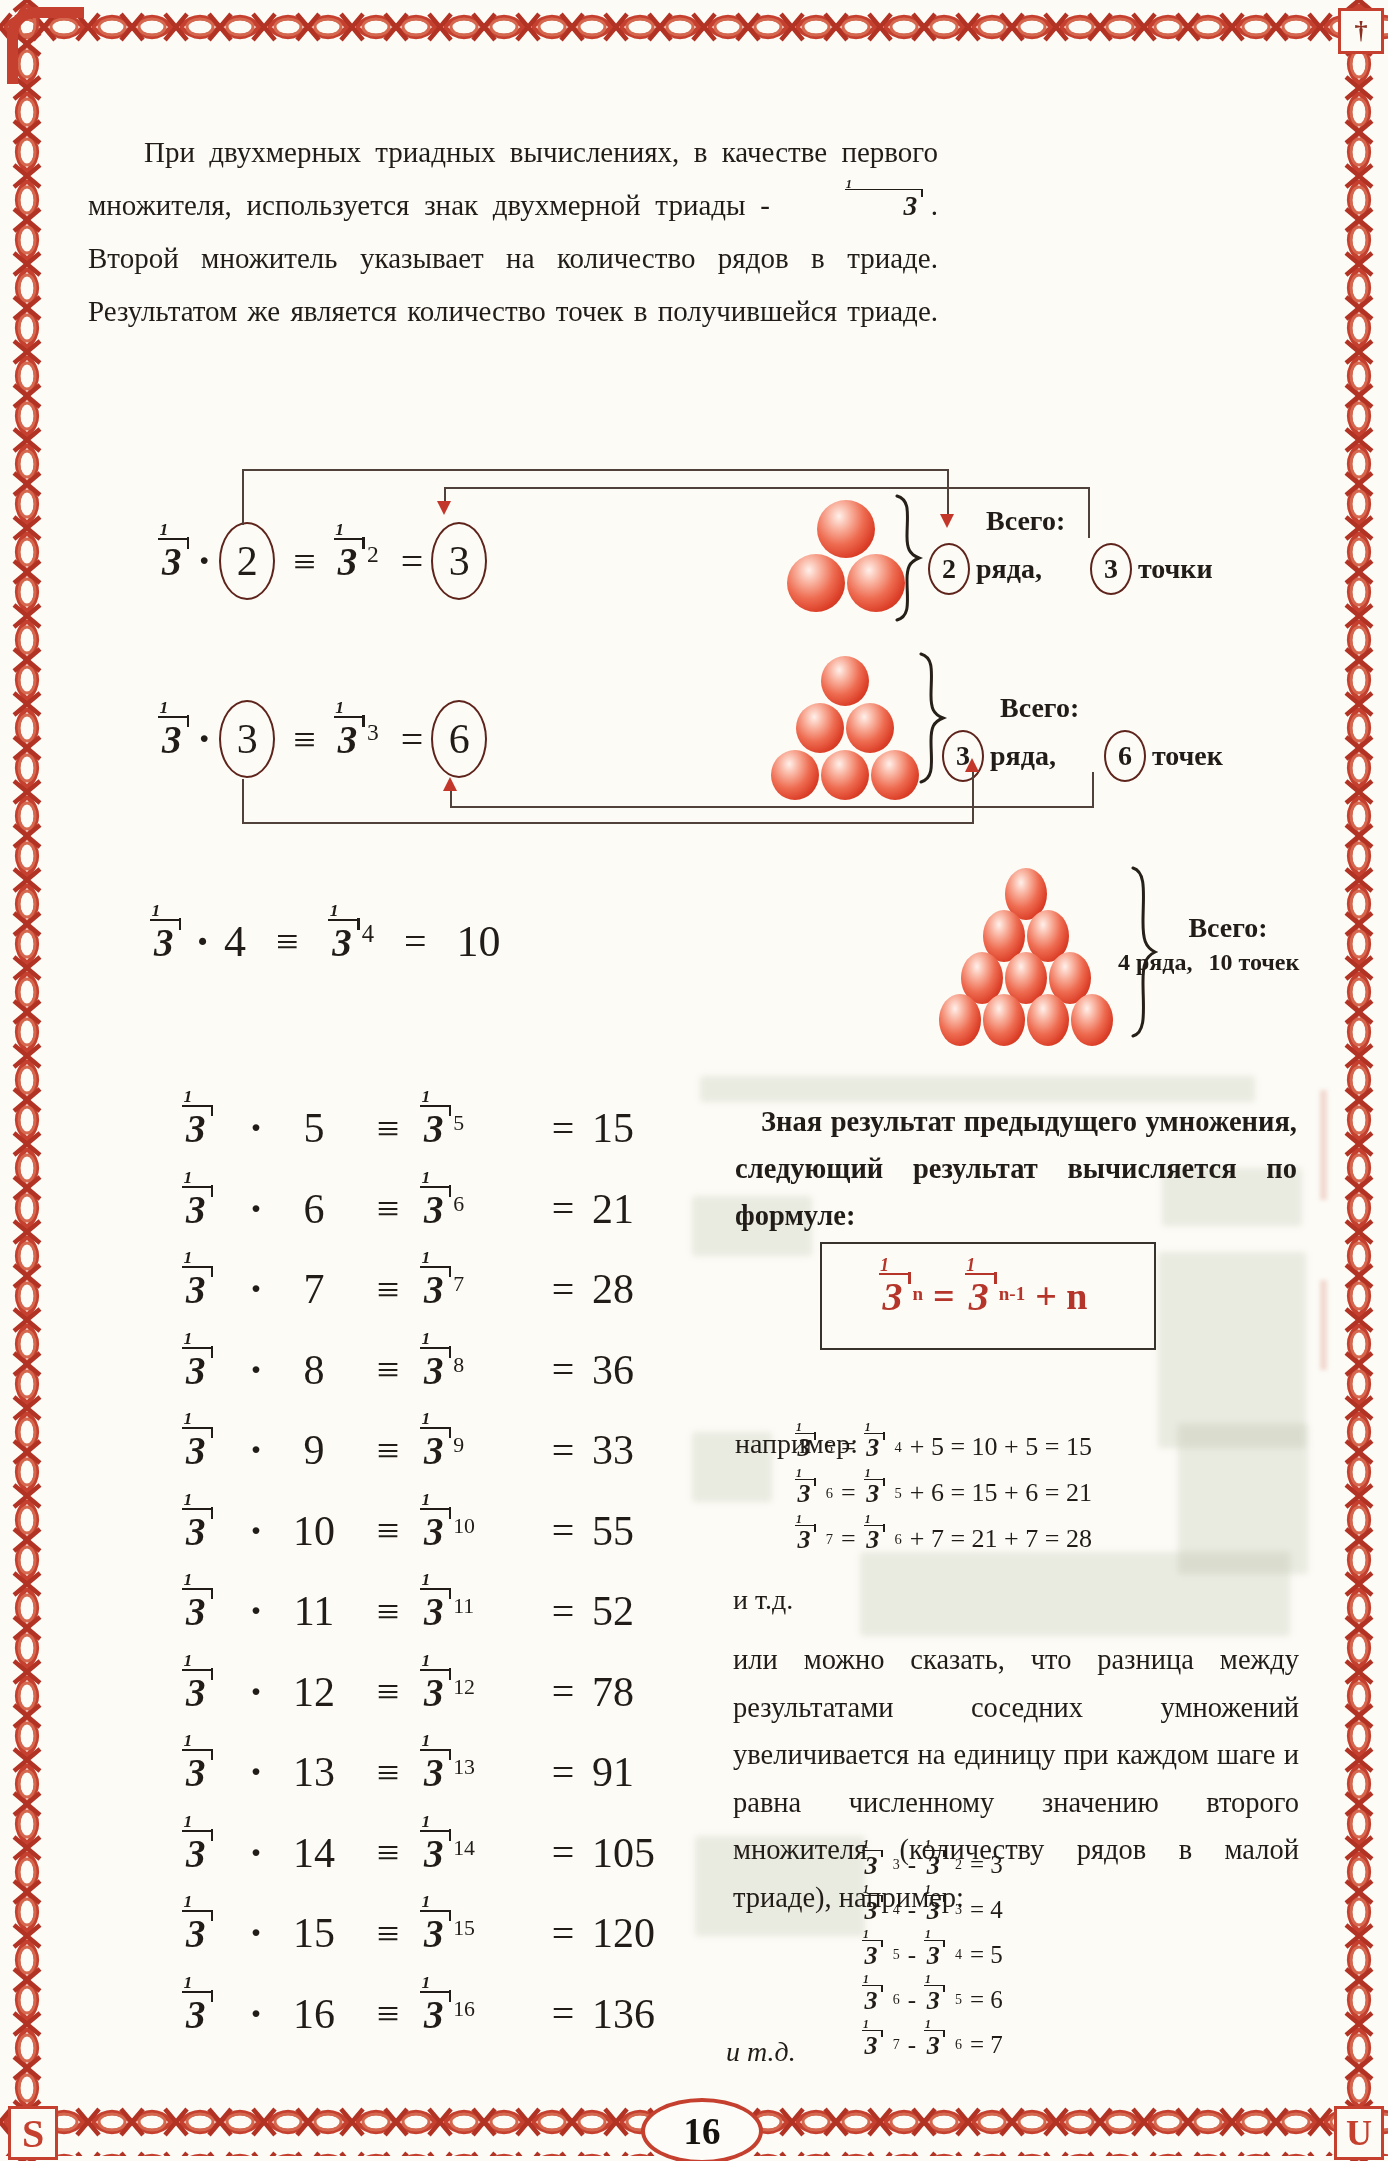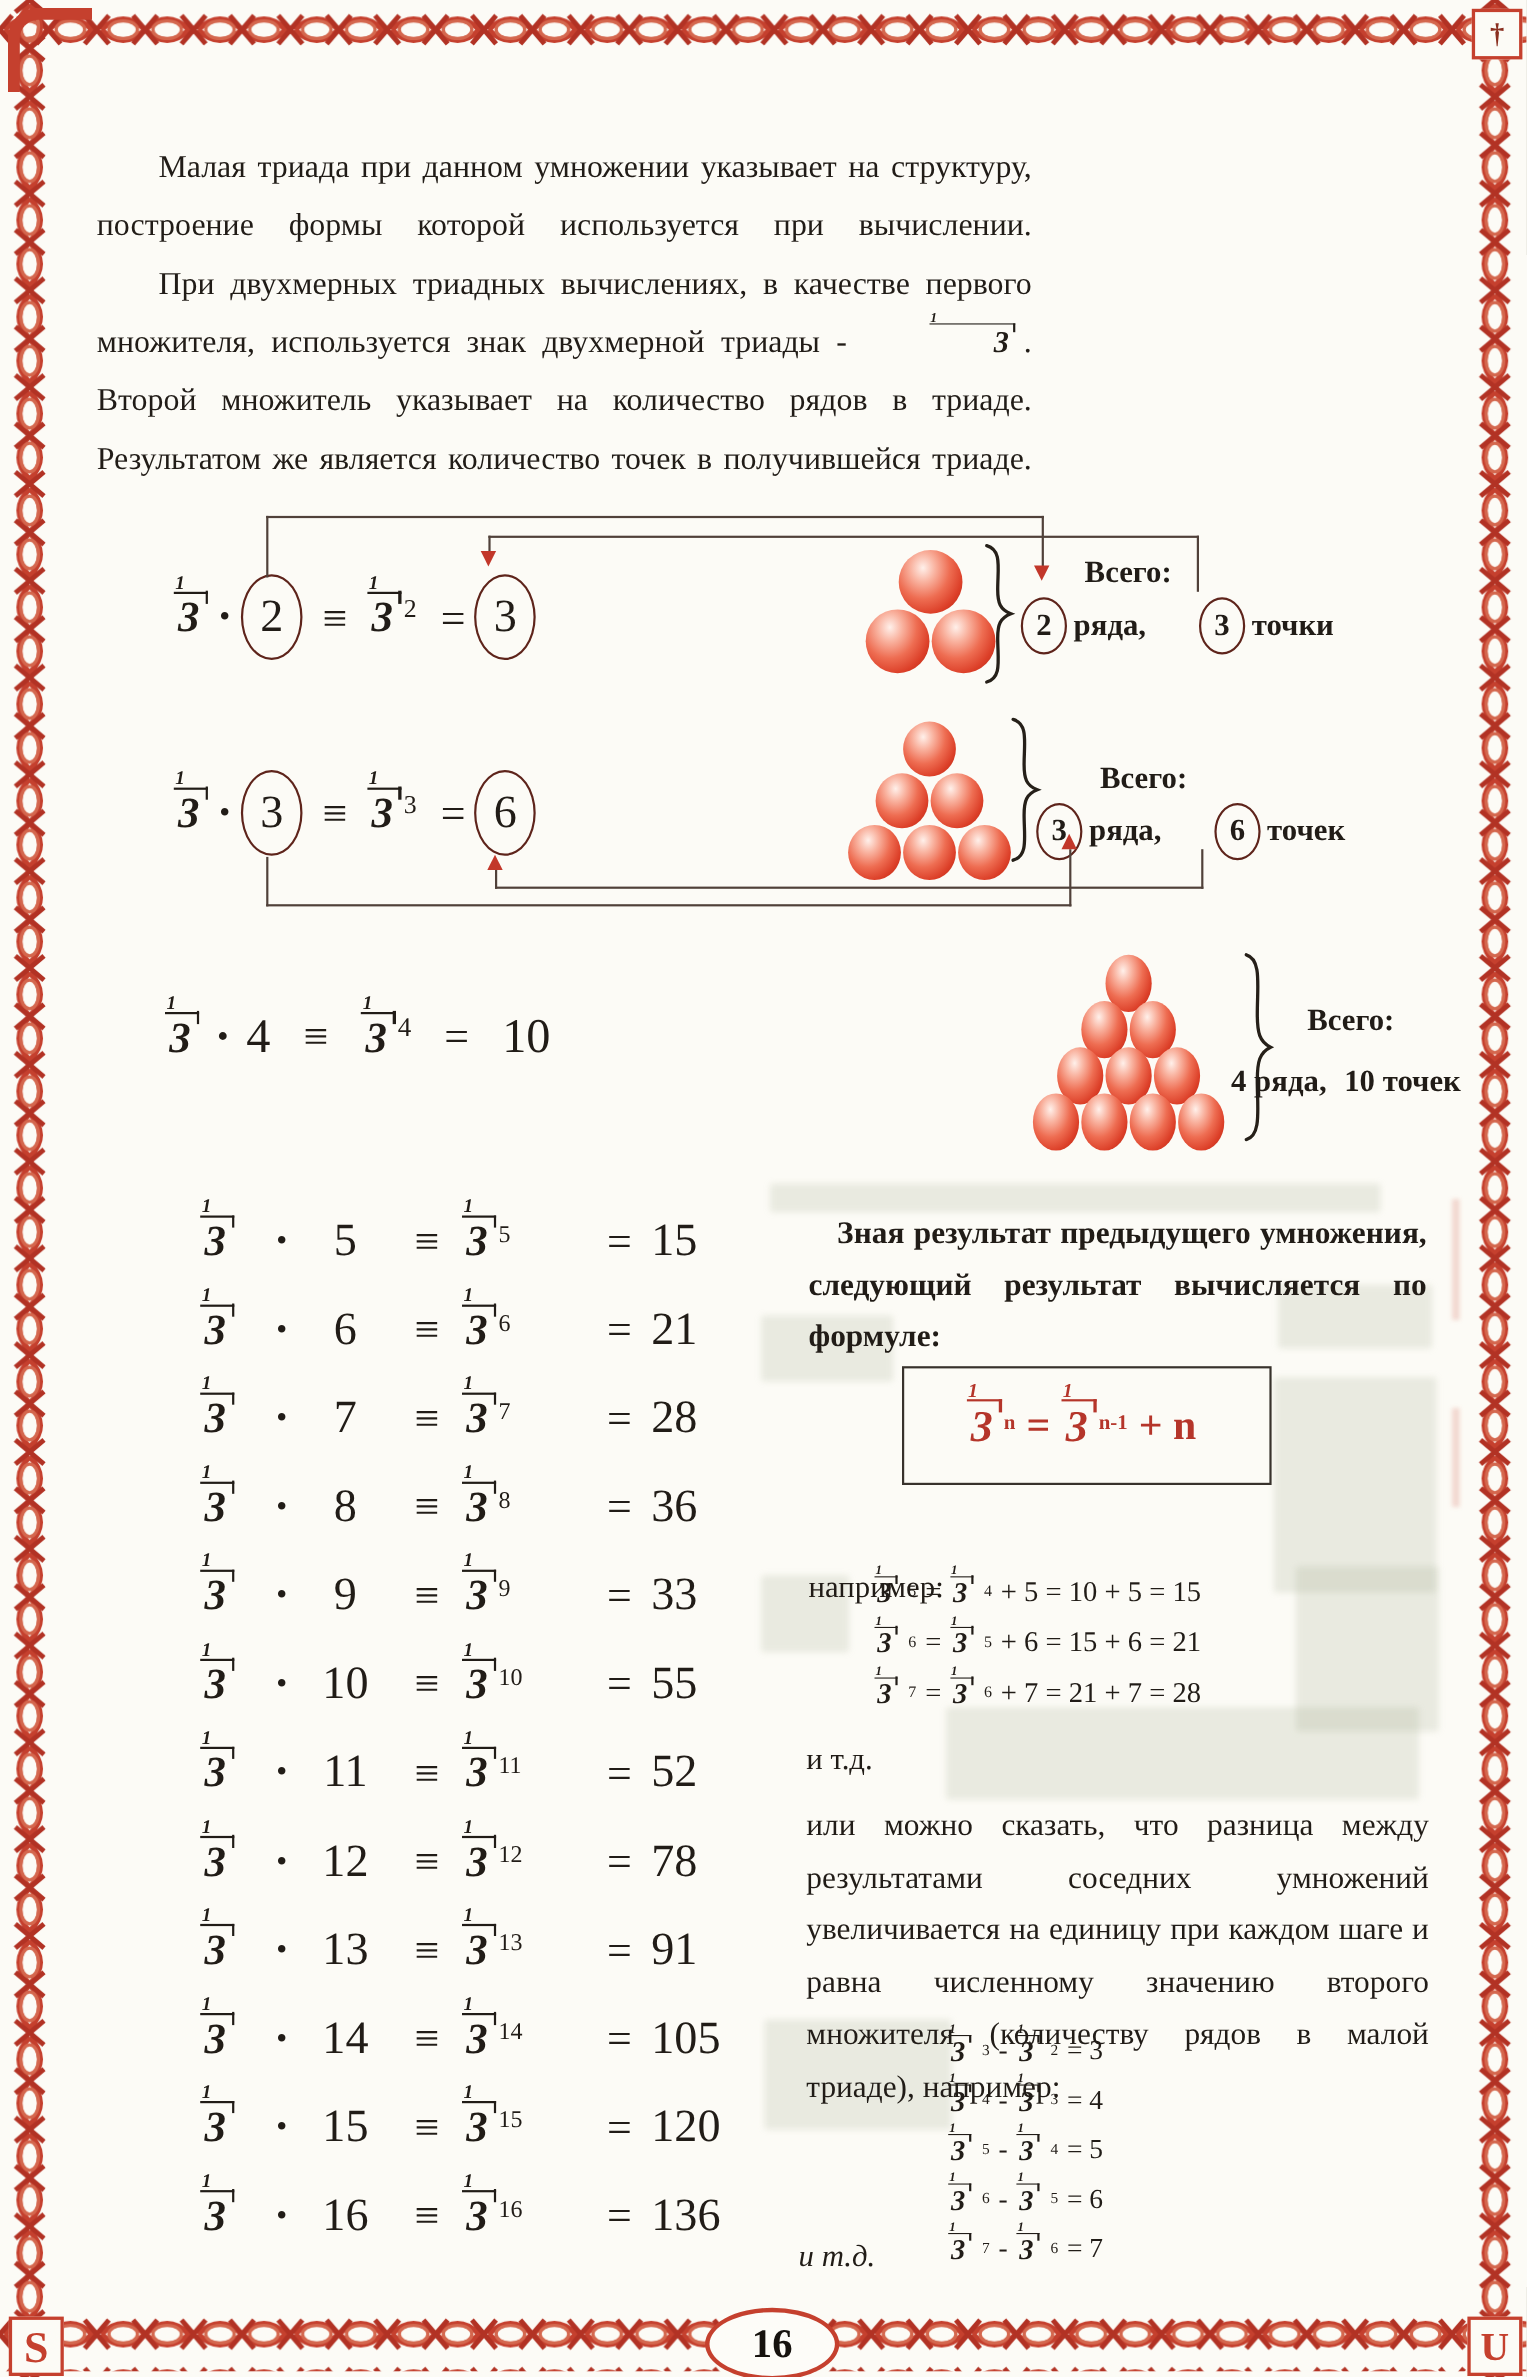--- a/index.html
+++ b/index.html
@@ -64,21 +64,21 @@
   
   .dlab { position:absolute; font-weight:bold; font-size:28px; }
   .dl-total { margin-left:58px; }
   .dl-line { display:flex; align-items:center; gap:6px; margin-top:6px; }
   .circ-s { display:inline-flex; align-items:center; justify-content:center;
             border:2px solid #5e241b; border-radius:50%; width:38px; height:48px; font-size:28px; flex:0 0 auto; }
   .dl-sp { width:36px; }
   .dlab1 { left:928px; top:505px; } .dlab2 { left:942px; top:692px; }
   .dlab3 { left:1128px; top:912px; width:200px; }
   .dlab3 .dl-total { margin-left:0; text-align:center; }
-  .dl-line3 { display:flex; gap:16px; margin-top:24px; font-size:28px; white-space:nowrap; margin-left:-10px;justify-content:flex-end; }
+  .dl-line3 { display:flex; gap:16px; margin-top:5px; font-size:24px; white-space:nowrap; margin-left:-10px; }
 
   
   .cl { position:absolute; background:#50413a; }
   .clh { height:2px; } .clv { width:2px; }
   .arr { position:absolute; width:0; height:0; }
   .arr-d { border-left:7px solid transparent; border-right:7px solid transparent; border-top:14px solid #c2372a; }
   .arr-u { border-left:7px solid transparent; border-right:7px solid transparent; border-bottom:14px solid #c2372a; }
 
   
   .eq-list { position:absolute; left:182px; top:1088px; }
@@ -168,21 +168,20 @@
   <div class="bl" style="left:692px;top:1432px;width:80px;height:70px"></div>
   <div class="bl" style="left:1178px;top:1424px;width:130px;height:150px"></div>
   <div class="bl" style="left:860px;top:1552px;width:430px;height:84px"></div>
   <div class="bl" style="left:695px;top:1836px;width:170px;height:100px"></div>
   <div class="bl-red" style="left:1320px;top:1090px;width:7px;height:110px"></div>
   <div class="bl-red" style="left:1320px;top:1280px;width:7px;height:90px"></div>
 
   <div class="content">
 
     <div class="intro">
-      <p>Малая триада при данном умножении указывает на структуру, построение формы которой используется при вычислении.</p>
       <p><span>При двухмерных триадных вычислениях, в качестве первого множителя, используется знак двухмерной триады - </span><span class="triad"><span class="tr-one">1</span><span class="tr-base">3</span></span><span>.  Второй множитель указывает на количество рядов в триаде.  Результатом же является количество точек в получившейся триаде.</span></p>
     </div>
 
     <div class="deq deq1">
       <span class="tri-slot"><span class="triad"><span class="tr-one">1</span><span class="tr-base">3</span></span></span>
       <span class="op-dot g8">·</span>
       <span class="circ g8">
           <span>2</span>
         </span>
       <span class="op-eqv g18">≡</span>

